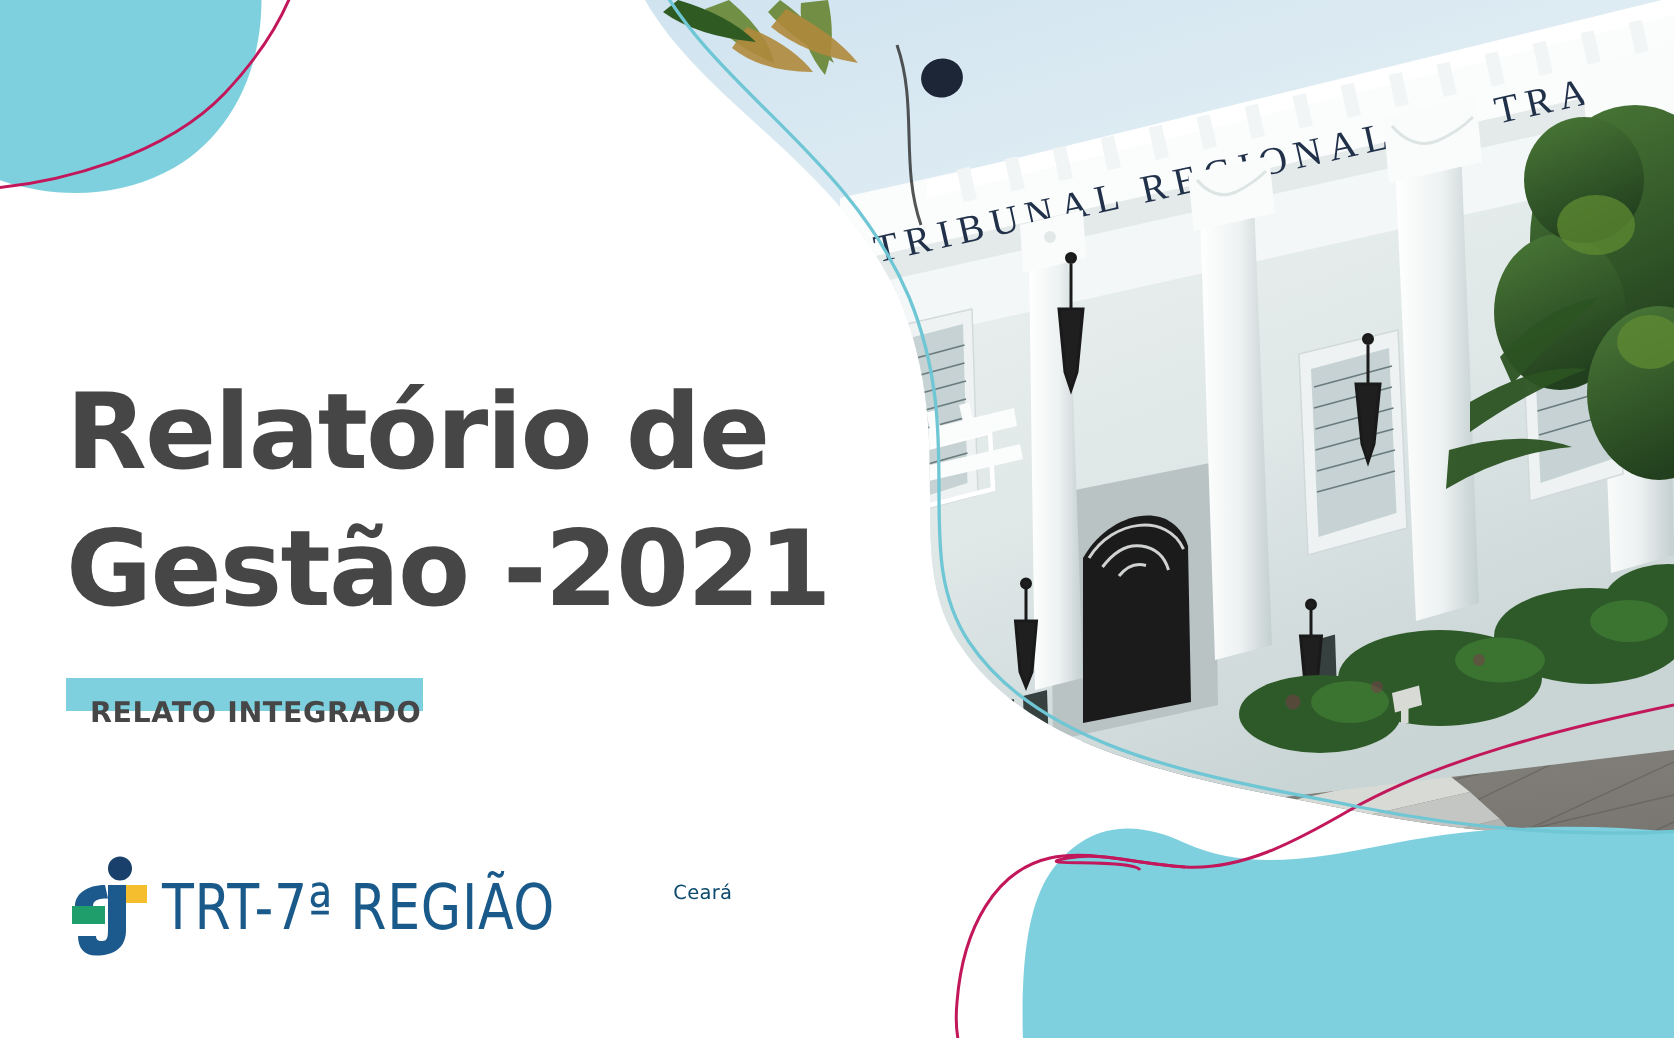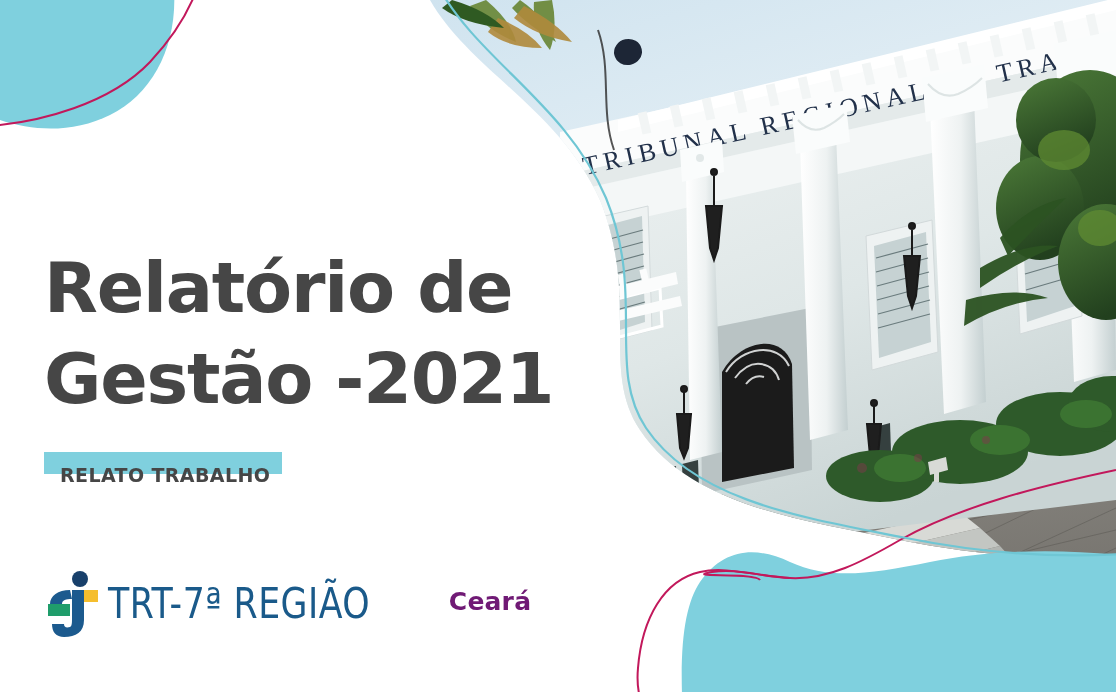--- a/index.html
+++ b/index.html
@@ -102,23 +102,23 @@
     line-height: 0.95;
     font-weight: 400;
     letter-spacing: 0.5px;
     color: #1A5A8A;
     transform: scaleX(0.92);
     transform-origin: left center;
     white-space: nowrap;
   }
   .logo-sub {
     font-family: "DejaVu Sans", "Liberation Sans", sans-serif;
-    font-size: 25px;
-    font-weight: 700;
-    color: #701a75;
+    font-size: 13px;
+    font-weight: 400;
+    color: #0c4a6e;
     margin-top: 3px;
     margin-left: 56px;
     letter-spacing: 0.2px;
   }
 </style>
 </head>
 <body>
 
 <div id="cover">
 
@@ -426,21 +426,21 @@
 
   <div class="content">
 
     <div class="title-block">
       <h1 class="cover-title">Relatório de
 Gestão -2021</h1>
     </div>
 
     <div class="subtitle-wrap">
       <span class="subtitle-hl"></span>
-      <p class="cover-subtitle">RELATO TRABALHO</p>
+      <p class="cover-subtitle">RELATO INTEGRADO</p>
     </div>
 
     <div class="logo">
       <span class="logo-mark">
         <svg width="52" height="72" viewBox="0 0 52 72">
 
           <circle cx="34" cy="13" r="8" fill="#18406B"></circle>
 
           <rect x="34" y="24" width="22" height="12" fill="#F5BE2E"></rect>
 

